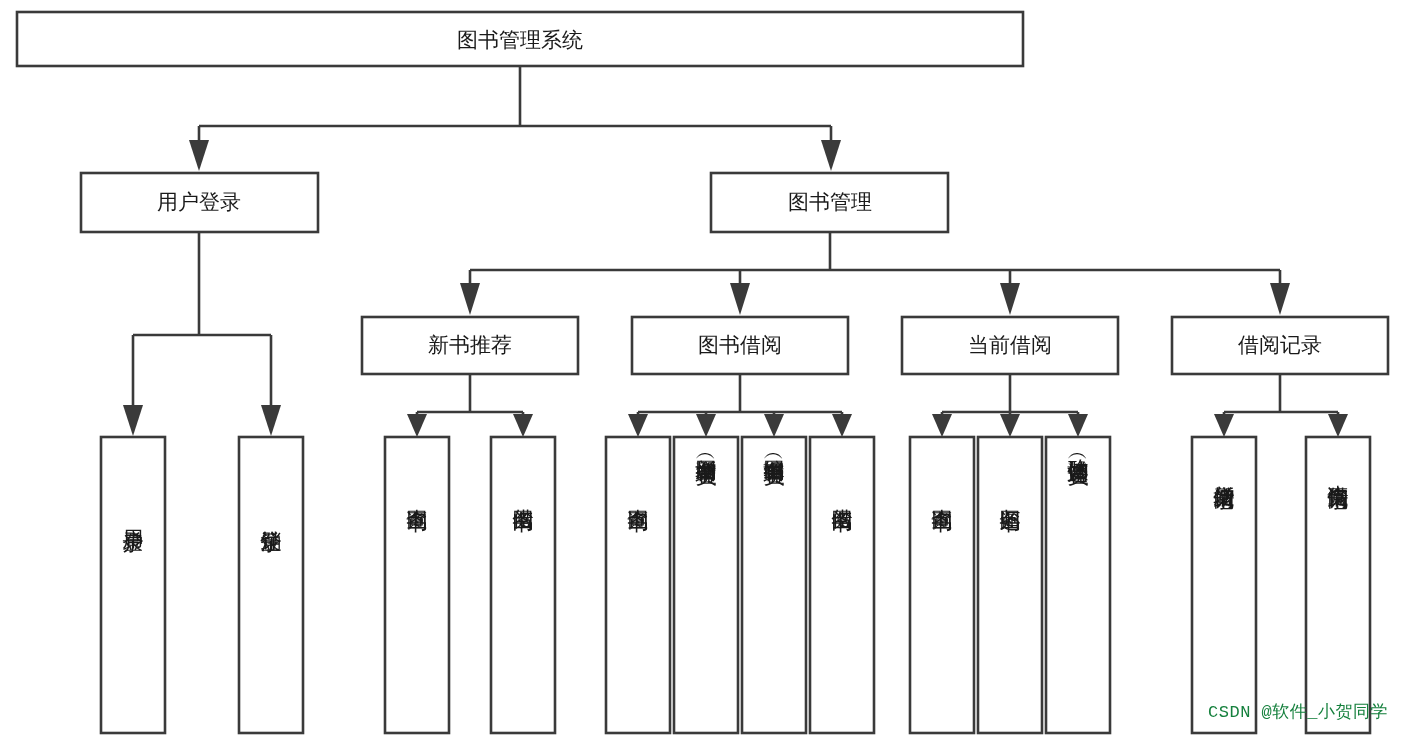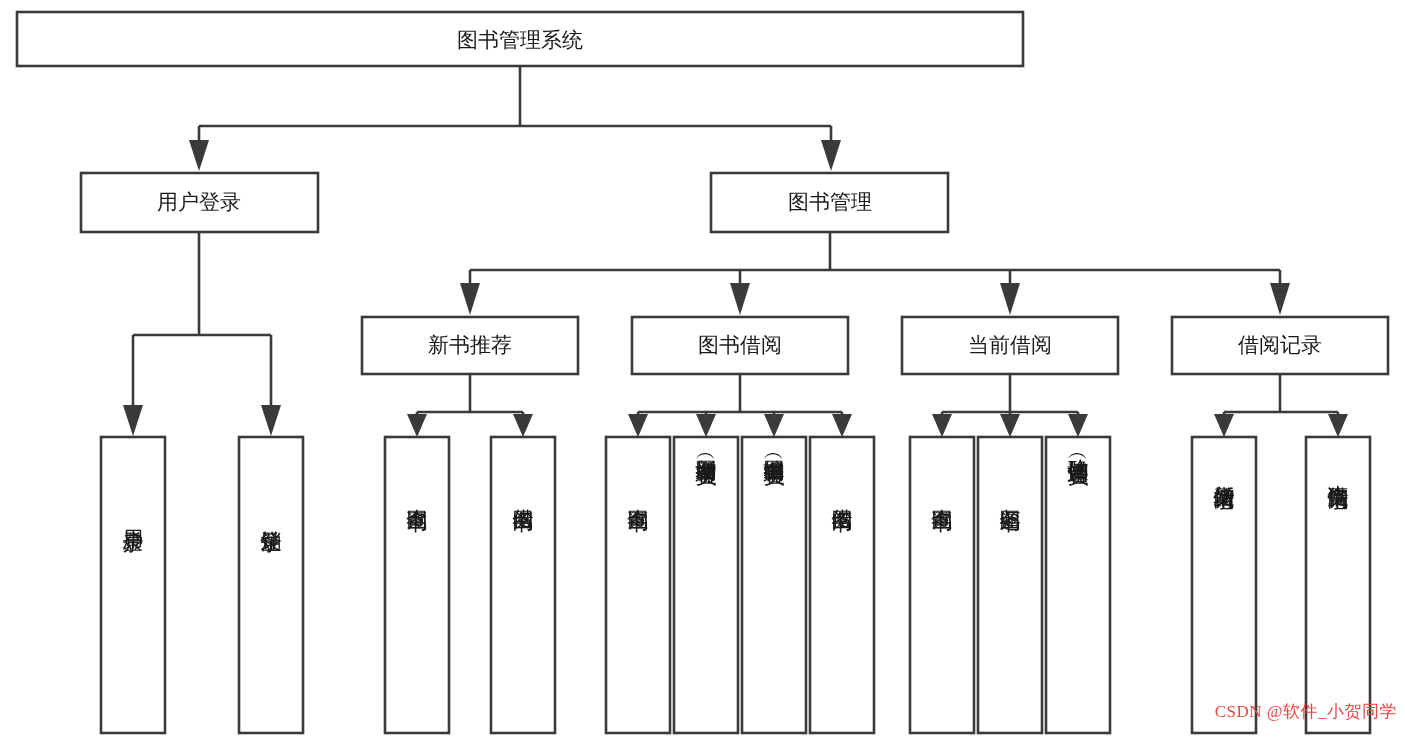--- a/index.html
+++ b/index.html
@@ -60,25 +60,25 @@
   }
   .vlabel-wrap {
     position: absolute;
     display: flex;
     align-items: flex-start;
     justify-content: center;
     pointer-events: none;
   }
   .watermark {
     position: absolute;
-    right: 8px;
+    right: 17px;
     bottom: 4px;
-    font-family: Liberation Serif, serif;
+    font-family: Liberation Mono, monospace;
     font-size: 17px;
-    color: #ef4444;
+    color: #15803d;
     white-space: nowrap;
     letter-spacing: 0.5px;
   }
 </style>
 </head>
 <body>
 
 <div id="diagram-root">
 
   <svg id="tree-svg" viewBox="0 0 1405 747" xmlns="http://www.w3.org/2000/svg">

